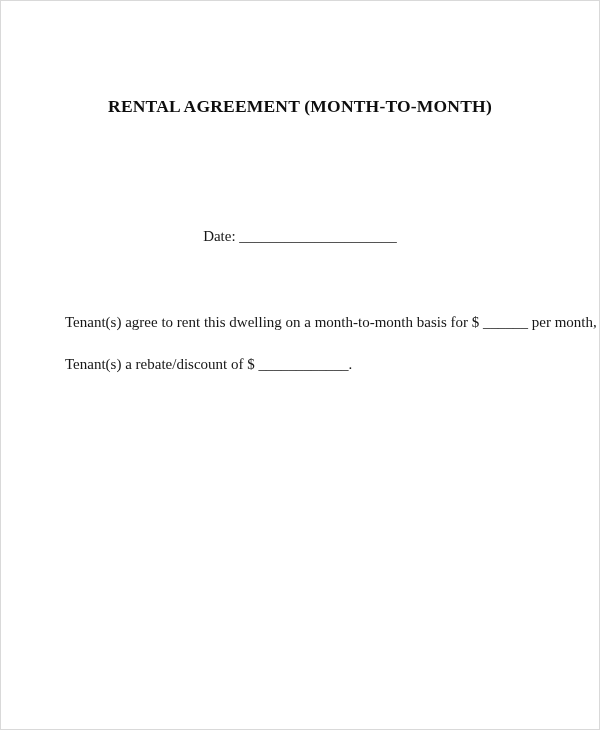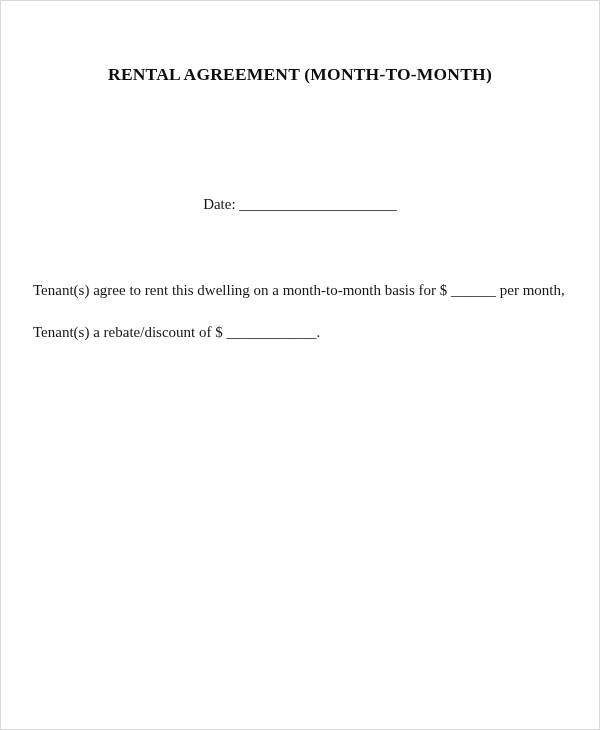--- a/index.html
+++ b/index.html
@@ -14,21 +14,21 @@
     box-sizing: border-box;
     background: #ffffff;
     border: 1px solid #d9d9d9;
     font-family: "Liberation Serif", "DejaVu Serif", serif;
     color: #161616;
     font-size: 15px;
     overflow: hidden;
   }
   .doc-title {
     margin: 0;
-    padding-top: 60px;
+    padding-top: 92px;
     font-size: 17.5px;
     font-weight: bold;
     line-height: 26px;
     text-align: center;
     letter-spacing: 0.2px;
     color: #0e0e0e;
   }
   .date-row {
     margin: 105px 32px 0 32px;
     line-height: 24px;
@@ -41,20 +41,21 @@
   .para-1 .line {
     line-height: 44px;
     white-space: nowrap;
   }
   .para-2 {
     margin: 37px 32px 0 32px;
   }
   .para-2 .line {
     line-height: 42px;
     white-space: nowrap;
+    margin-left: 32px;
   }
   .last-row {
     margin: 50px 32px 0 32px;
     line-height: 24px;
     white-space: nowrap;
   }
   .blank {
     letter-spacing: 0;
     color: #161616;
   }

